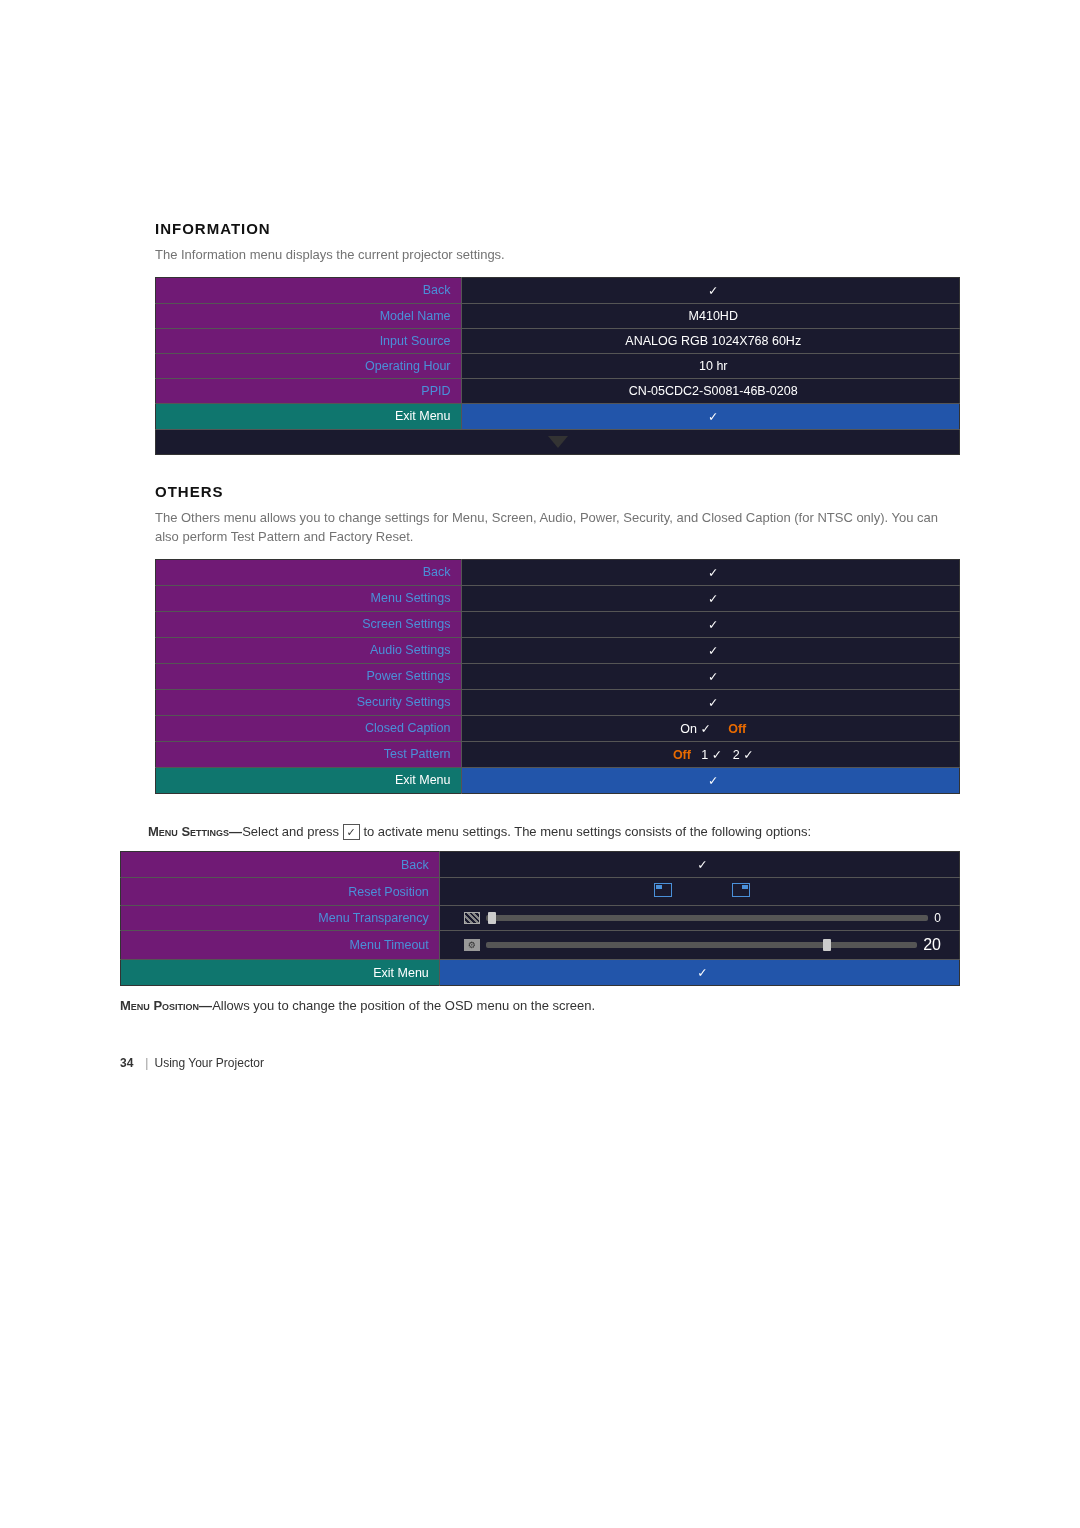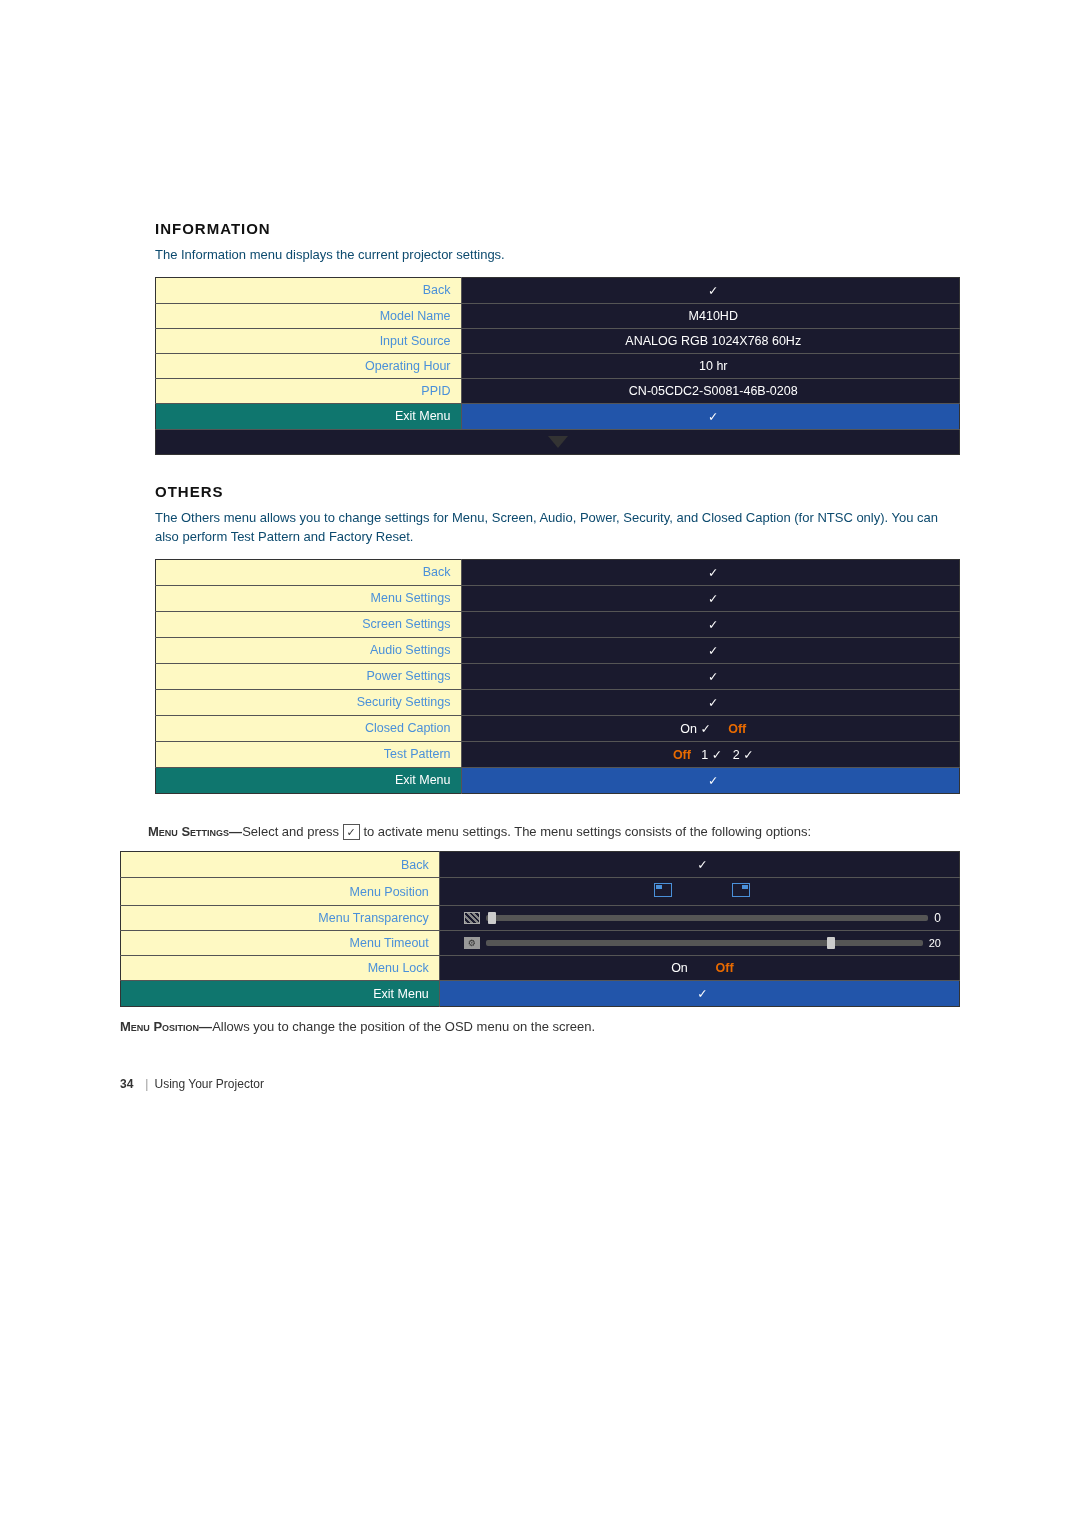--- a/index.html
+++ b/index.html
@@ -17,21 +17,21 @@
       font-size: 15px;
       font-weight: bold;
       letter-spacing: 1px;
       margin-bottom: 8px;
       color: #111;
       text-transform: uppercase;
     }
 
     .section-desc {
       font-size: 13px;
-      color: #0c4a6e;
+      color: #737373;
       margin-bottom: 12px;
       line-height: 1.5;
     }
 
     .info-table {
       width: 100%;
       border-collapse: collapse;
       margin-bottom: 28px;
       border: 1px solid #333;
     }
@@ -48,21 +48,21 @@
       padding: 5px 10px;
       font-size: 12.5px;
     }
 
     .info-table td.label {
       color: #4a90d9;
       text-align: right;
       width: 38%;
       font-weight: normal;
       border-right: 1px solid #555;
-      background: #fef9c3;
+      background: #701a75;
     }
 
     .info-table td.value {
       color: #fff;
       background: #1a1a2e;
       text-align: center;
       padding-left: 16px;
     }
 
     .info-table tr.highlight-row td {
@@ -242,21 +242,21 @@
   <strong>Menu Settings—</strong><span>Select and press <span style="border:1px solid #555; padding: 1px 3px; font-size:11px;">✓</span> to activate menu settings. The menu settings consists of the following options:</span>
 </div>
 
 <table class="info-table" style="margin-bottom:10px;">
   <tbody id="menu-settings-table-body">
       <tr>
         <td class="label">Back</td>
         <td class="value">✓</td>
       </tr>
       <tr>
-        <td class="label">Menu Position</td>
+        <td class="label">Reset Position</td>
         <td class="value">
       <span style="display:inline-flex; gap:60px; align-items:center; width:100%; justify-content:center;">
         <span style="display:inline-block; width:18px; height:14px; border:1.5px solid #4a90d9; position:relative;">
           <span style="position:absolute; top:1px; left:1px; width:6px; height:4px; background:#4a90d9;"></span>
         </span>
         <span style="display:inline-block; width:18px; height:14px; border:1.5px solid #4a90d9; position:relative;">
           <span style="position:absolute; top:1px; right:1px; width:6px; height:4px; background:#4a90d9;"></span>
         </span>
       </span></td>
       </tr>
@@ -273,27 +273,23 @@
         </td>
       </tr>
       <tr>
         <td class="label">Menu Timeout</td>
         <td class="value">
       <span style="display:flex; align-items:center; gap:6px; padding: 0 8px;">
         <span style="display:inline-block; width:16px; height:12px; background:#999; flex-shrink:0; font-size:9px; text-align:center; line-height:12px; color:#333;">⚙</span>
         <span style="flex:1; height:6px; background:#555; border-radius:2px; position:relative;">
           <span style="position:absolute; right:20%; top:-3px; width:8px; height:12px; background:#ccc; border-radius:1px;"></span>
         </span>
-        <span style="color:#fff; font-size:11px; flex-shrink:0;">20</span>
+        <span style="color:#fff; font-size:16px; flex-shrink:0;">20</span>
       </span>
         </td>
-      </tr>
-      <tr>
-        <td class="label">Menu Lock</td>
-        <td class="value"><span style="color:#fff;">On</span>&nbsp;&nbsp;&nbsp;&nbsp;&nbsp;&nbsp;&nbsp;&nbsp;<span style="color:#e86a00; font-weight:bold;">Off</span></td>
       </tr>
       <tr class="highlight-row">
         <td class="label">Exit Menu</td>
         <td class="value">✓</td>
       </tr>
     </tbody>
 </table>
 
 <div class="menu-position-para">
   <strong>Menu Position—</strong><span>Allows you to change the position of the OSD menu on the screen.</span>

